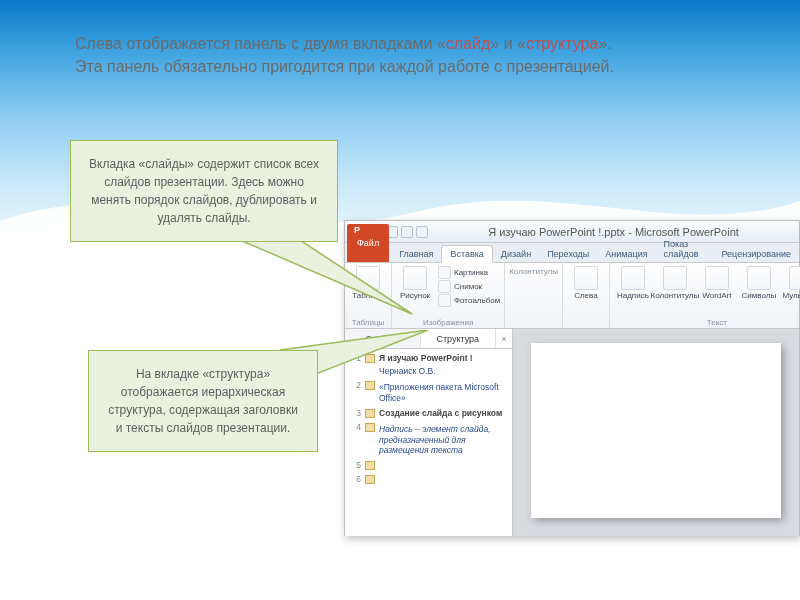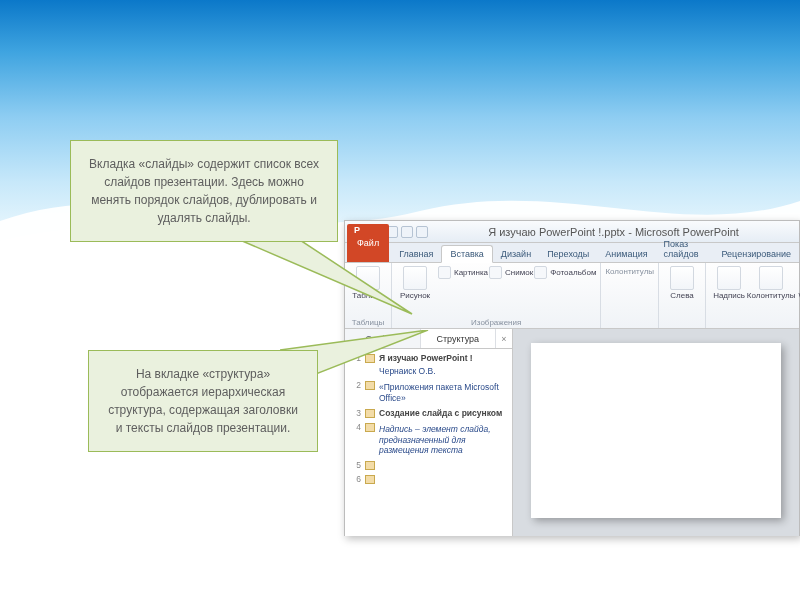--- a/index.html
+++ b/index.html
@@ -25,21 +25,21 @@
   .ribbon-tabs { height:20px; background:#e9eef5; display:flex; align-items:flex-end; border-bottom:1px solid #c8c8c8; padding-left:2px; }
   .ribbon-tabs .tab { padding:3px 8px; font-size:9px; color:#3b5a7a; cursor:default; }
   .ribbon-tabs .file { background:#d24726; color:#fff; border-radius:2px 2px 0 0; padding:14px 10px; margin-right:2px;}
   .ribbon-tabs .active { background:#fff; border:1px solid #c8c8c8; border-bottom:1px solid #fff; border-radius:3px 3px 0 0; margin-bottom:-1px;}
   .ribbon { height:66px; background:linear-gradient(#fefefe,#f0f3f7); border-bottom:1px solid #c8c8c8; display:flex; }
   .rgroup { border-right:1px solid #d8dde4; padding:3px 4px 1px; display:flex; flex-direction:column; justify-content:space-between;}
   .rgroup .items { display:flex; gap:4px; align-items:flex-start;}
   .bigbtn { display:flex; flex-direction:column; align-items:center; width:38px; gap:2px;}
   .bigbtn .ico { width:24px; height:24px; border:1px solid #d2d8e0; background:linear-gradient(#fff,#f2f5f9); border-radius:2px; position:relative;}
   .bigbtn .lbl { font-size:8px; text-align:center; line-height:1.1; color:#445;}
-  .stack { display:flex; flex-direction:row; gap:1px;}
+  .stack { display:flex; flex-direction:column; gap:1px;}
   .minibtn { display:flex; align-items:center; gap:3px;}
   .minibtn .mico{width:13px;height:13px;border:1px solid #d2d8e0;background:#f6f8fb;border-radius:2px;}
   .minibtn .mlbl{font-size:8px;color:#445;}
   .grplabel{font-size:8px;text-align:center;color:#8892a0;padding-top:1px;}
   .workarea{display:flex;height:207px;}
   .leftpanel{width:168px;background:#fff;border-right:1px solid #c8c8c8;display:flex;flex-direction:column;}
   .ptabs{height:20px;display:flex;border-bottom:1px solid #c8c8c8;}
   .ptabs .ptab{flex:1;font-size:9px;display:flex;align-items:center;justify-content:center;background:#f3f5f8;color:#556;border-right:1px solid #dcdfe4;}
   .ptabs .ptab.active{background:#fff;color:#333;}
   .ptabs .close{width:16px;display:flex;align-items:center;justify-content:center;color:#888;}
@@ -58,20 +58,24 @@
 <body>
 
 <div class="slide">
   <div class="sky">
     <svg width="800" height="120" viewBox="0 0 800 120" preserveAspectRatio="none">
       <path d="M0,80 C140,30 260,110 420,70 C560,36 680,100 800,60 L800,120 L0,120 Z" fill="#ffffff" opacity="0.95"></path>
       <path d="M0,100 C160,60 300,120 460,90 C600,64 700,115 800,90 L800,120 L0,120 Z" fill="#ffffff"></path>
     </svg>
   </div>
 
+  <div class="header-text">
+    <span>Слева отображается панель с двумя вкладками «</span><span class="hl">слайд</span><span>» и «</span><span class="hl">структура</span><span>».</span><br>
+    <span>Эта панель обязательно пригодится при каждой работе с презентацией.</span>
+  </div>
 
   <div class="callout callout1">Вкладка «слайды» содержит список всех слайдов презентации. Здесь можно менять порядок слайдов, дублировать и удалять слайды.</div>
 
   <svg class="pointer" style="top:240px;left:230px" width="200" height="100">
     <polygon points="10,0 70,0 182,74" fill="#eaf1de" stroke="#9bbb59" stroke-width="1.5"></polygon>
   </svg>
 
   <div class="callout callout2">На вкладке «структура» отображается иерархическая структура, содержащая заголовки и тексты слайдов презентации.</div>
 
   <svg class="pointer" style="top:330px;left:280px" width="160" height="60">

